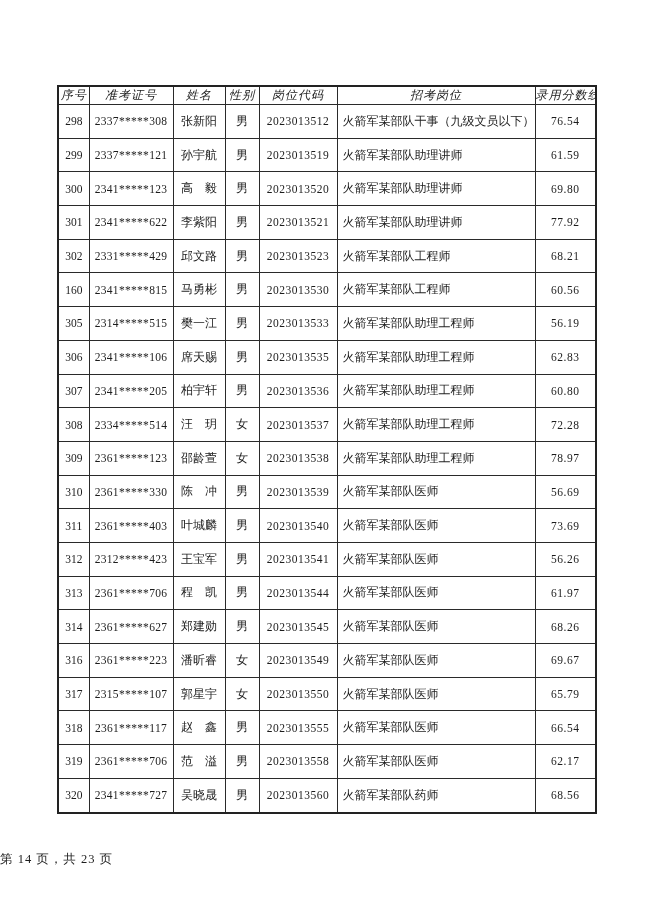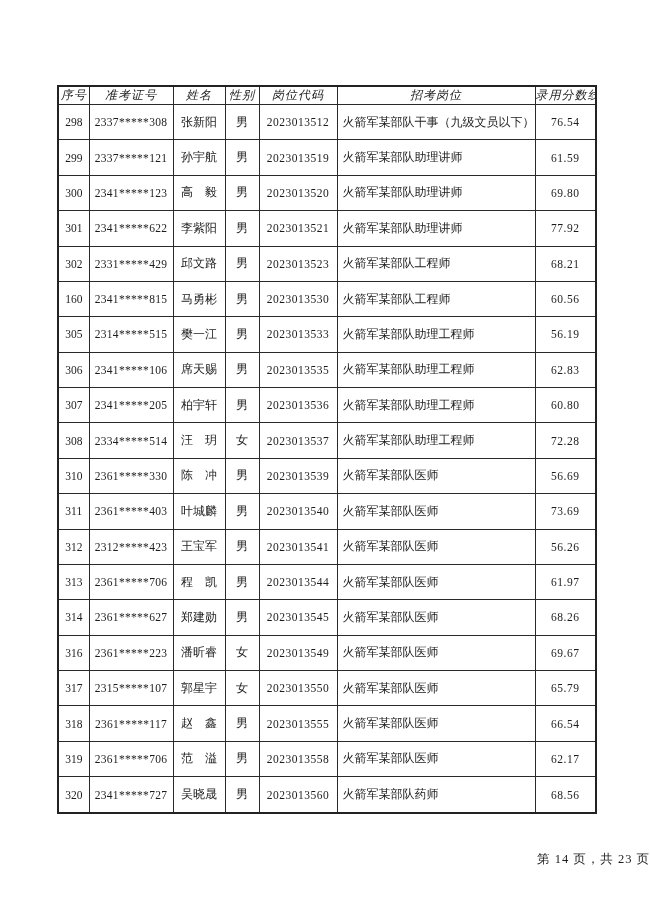--- a/index.html
+++ b/index.html
@@ -36,21 +36,21 @@
   .doc-table td { font-size:12px; }
   .doc-table td.c0 { font-size:11.5px; }                 
   .doc-table td.c1 { font-size:11.5px; letter-spacing:.3px;margin-left:21px; } 
   .doc-table td.c4 { font-size:11.5px; letter-spacing:.5px;font-family:Liberation Serif, serif; } 
   .doc-table td.c5 { text-align:left; padding-left:5px; }     
   .doc-table td.c6 { font-size:11.5px; letter-spacing:.5px; } 
   .footer {
     position:absolute;
     left:0; top:851px;
     width:100%;
-    text-align:right;
+    text-align:left;
     font-size:12.5px;
     letter-spacing:1px;
     color:#1c1c1c;
   }
 </style>
 </head>
 <body>
 
 <div class="page">
 
@@ -160,20 +160,29 @@
         <tr>
           <td class="c0">308</td>
           <td class="c1">2334*****514</td>
           <td class="c2">汪　玥</td>
           <td class="c3">女</td>
           <td class="c4">2023013537</td>
           <td class="c5">火箭军某部队助理工程师</td>
           <td class="c6">72.28</td>
         </tr>
         <tr>
+          <td class="c0">309</td>
+          <td class="c1">2361*****123</td>
+          <td class="c2">邵龄萱</td>
+          <td class="c3">女</td>
+          <td class="c4">2023013538</td>
+          <td class="c5">火箭军某部队助理工程师</td>
+          <td class="c6">78.97</td>
+        </tr>
+        <tr>
           <td class="c0">310</td>
           <td class="c1">2361*****330</td>
           <td class="c2">陈　冲</td>
           <td class="c3">男</td>
           <td class="c4">2023013539</td>
           <td class="c5">火箭军某部队医师</td>
           <td class="c6">56.69</td>
         </tr>
         <tr>
           <td class="c0">311</td>

